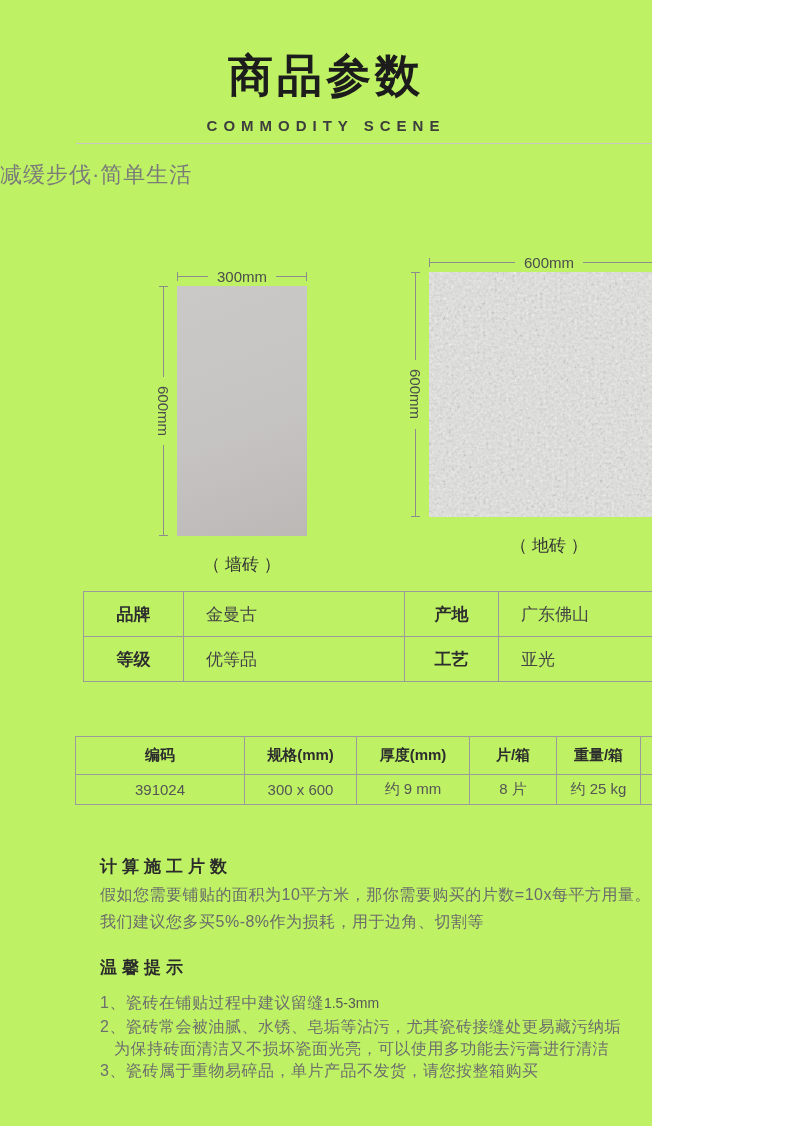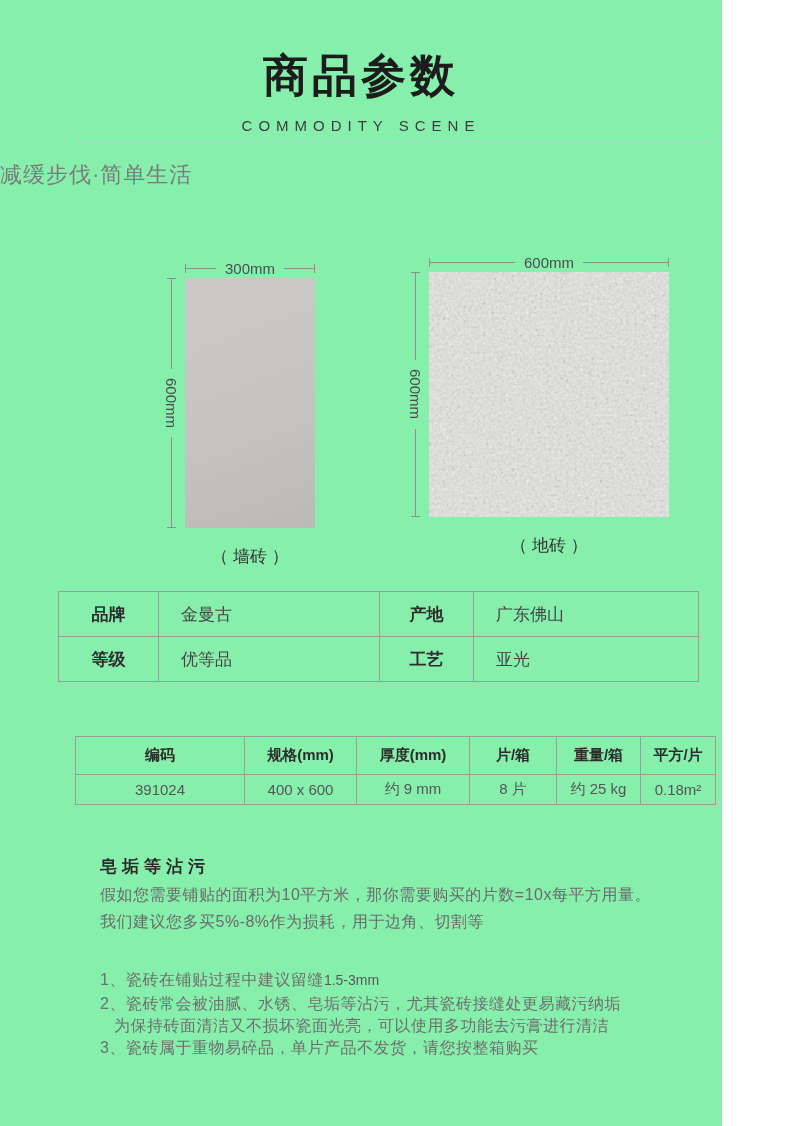--- a/index.html
+++ b/index.html
@@ -1,32 +1,32 @@
 <!DOCTYPE html>
 <html><head>
 <meta charset="utf-8">
 <style>
   html,body { margin:0; padding:0; background:#ffffff; }
   .page {
-    position:relative; width:722px; height:1126px; background:#86efac;
+    position:relative; width:652px; height:1126px; background:#bef264;
     font-family:"Liberation Sans","DejaVu Sans",sans-serif; overflow:hidden;
   }
 
   
   .header { position:absolute; top:46px; left:0; width:100%; text-align:center; }
   .title  { margin:0; font-size:45px; font-weight:bold; letter-spacing:4px; color:#1c1c1c; }
-  .subtitle { margin-top:11px; font-size:15px; letter-spacing:6px; color:#3d3d3d; }
+  .subtitle { margin-top:11px; font-size:15px; letter-spacing:6px; color:#3d3d3d;font-weight:bold; }
   .divider { position:absolute; top:143px; left:76px; width:638px; height:0; border-top:1px solid #c7c7c7; }
   .tagline { position:absolute; top:160px; left:0; width:100%; 
              font-size:22px; letter-spacing:1px; color:#7a7a7a; }
 
   
   .figures { position:absolute; top:250px; left:0; width:790px; height:320px; }
   .fig { position:absolute; display:grid; margin:0; }
-  .fig-wall  { left:150px; top:8px;   grid-template-columns:27px 130px; grid-template-rows:20px 250px auto;margin-left:8px; }
+  .fig-wall  { left:150px; top:16px;   grid-template-columns:27px 130px; grid-template-rows:20px 250px auto; }
   .fig-floor { left:402px; top:2px; grid-template-columns:27px 240px; grid-template-rows:20px 245px auto; }
 
   .hdim { grid-column:2; grid-row:1; display:flex; align-items:center; }
   .hdim .tick { width:1px; height:9px; background:#8d8d8d; }
   .hdim .line { flex:1; height:1px; background:#8d8d8d; }
   .dim-label { padding:0 9px; font-size:15px; color:#4c4c4c; white-space:nowrap; }
 
   .vdim { grid-column:1; grid-row:2; display:flex; flex-direction:column; align-items:center; }
   .vdim .tick { height:1px; width:9px; background:#8d8d8d; }
   .vdim .line { flex:1; width:1px; background:#8d8d8d; }
@@ -34,21 +34,21 @@
 
   .tile { grid-column:2; grid-row:2; }
   .wall-tile { background:linear-gradient(160deg,#cbc9c7 0%,#c6c4c2 55%,#bbb8b6 100%); }
   .floor-tile svg { display:block; width:100%; height:100%; }
 
   .caption { grid-column:2; grid-row:3; margin-top:17px; text-align:center;
              font-size:17px; color:#333333; white-space:nowrap; }
 
   
   table { border-collapse:collapse; table-layout:fixed; }
-  .info-table { position:absolute; top:591px; left:58px; width:640px; }
+  .info-table { position:absolute; top:591px; left:83px; width:640px; }
   .info-table td { border:1px solid #9b9b9b; height:42px; font-size:17px; overflow:hidden; }
   .info-table td.lbl { text-align:center; font-weight:bold; color:#2d2d2d; }
   .info-table td.val { padding-left:22px; color:#454545; }
 
   .spec-table { position:absolute; top:736px; left:75px; width:640px; }
   .spec-table th { border:1px solid #9b9b9b; height:35px; font-size:15px; font-weight:bold;
                    color:#2d2d2d; text-align:center; }
   .spec-table td { border:1px solid #9b9b9b; height:27px; font-size:15px; color:#555555; text-align:center; }
 
   
@@ -173,38 +173,39 @@
         <th>规格(mm)</th>
         <th>厚度(mm)</th>
         <th>片/箱</th>
         <th>重量/箱</th>
         <th>平方/片</th>
       </tr>
     </thead>
     <tbody>
       <tr>
         <td>391024</td>
-        <td>400 x 600</td>
+        <td>300 x 600</td>
         <td>约 9 mm</td>
         <td>8 片</td>
         <td>约 25 kg</td>
         <td>0.18m²</td>
       </tr>
     </tbody>
   </table>
 
   <section class="calc">
-    <div class="section-heading">皂垢等沾污</div>
+    <div class="section-heading">计算施工片数</div>
     <div class="body">
       <div>假如您需要铺贴的面积为10平方米，那你需要购买的片数=10x每平方用量。</div>
       <div>我们建议您多买5%-8%作为损耗，用于边角、切割等</div>
     </div>
   </section>
 
   <section class="tips">
+    <div class="section-heading">温馨提示</div>
     <div class="items">
       <div class="tip-row first">
         <span class="tip-marker">1、</span>
         <span>瓷砖在铺贴过程中建议留缝</span>
         <span class="tip-big">1.5-3mm</span>
       </div>
       <div class="tip-row">
         <span class="tip-marker">2、</span>
         <span>瓷砖常会被油腻、水锈、皂垢等沾污，尤其瓷砖接缝处更易藏污纳垢</span>
       </div>

